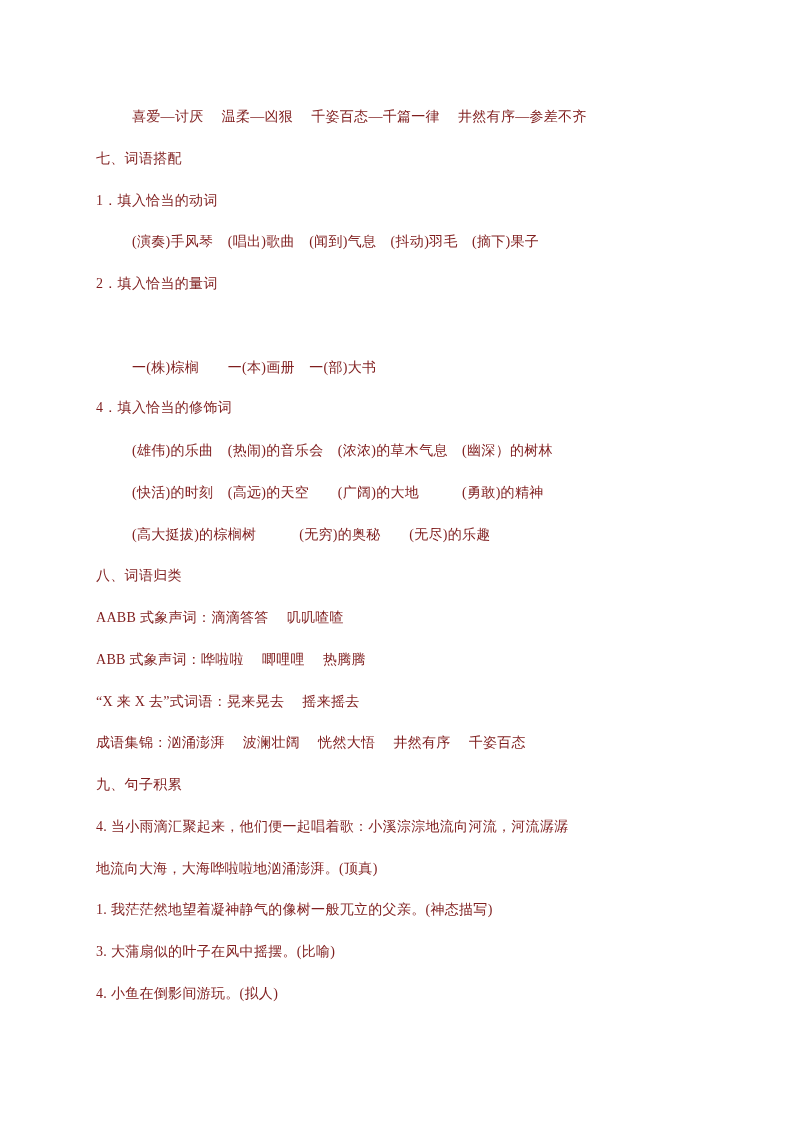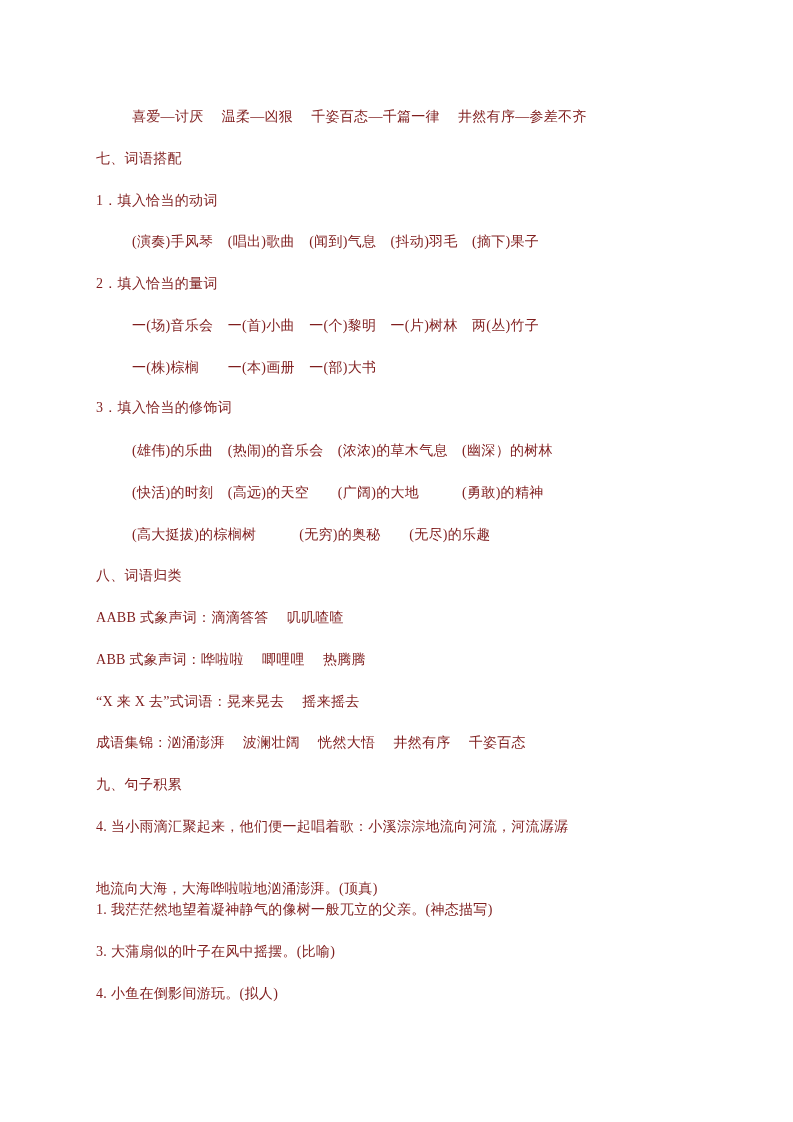--- a/index.html
+++ b/index.html
@@ -31,33 +31,32 @@
 <body>
 
 <div class="page">
 
   <div class="line ind" style="top:107px">喜爱—讨厌　 温柔—凶狠　 千姿百态—千篇一律　 井然有序—参差不齐</div>
 
   <div class="line" style="top:149px">七、词语搭配</div>
   <div class="line" style="top:191px">1．填入恰当的动词</div>
   <div class="line ind" style="top:232px">(演奏)手风琴　(唱出)歌曲　(闻到)气息　(抖动)羽毛　(摘下)果子</div>
   <div class="line" style="top:274px">2．填入恰当的量词</div>
-  <div class="line ind" style="top:316px">一(场)音乐会　一(首)小曲　一(个)黎明　一(片)树林　两(丛)竹子</div>
   <div class="line ind" style="top:358px">一(株)棕榈　　一(本)画册　一(部)大书</div>
-  <div class="line" style="top:398px">3．填入恰当的修饰词</div>
+  <div class="line" style="top:398px">4．填入恰当的修饰词</div>
   <div class="line ind" style="top:441px">(雄伟)的乐曲　(热闹)的音乐会　(浓浓)的草木气息　(幽深）的树林</div>
   <div class="line ind" style="top:483px">(快活)的时刻　(高远)的天空　　(广阔)的大地　　　(勇敢)的精神</div>
   <div class="line ind" style="top:525px">(高大挺拔)的棕榈树　　　(无穷)的奥秘　　(无尽)的乐趣</div>
 
   <div class="line" style="top:566px">八、词语归类</div>
   <div class="line" style="top:608px">AABB 式象声词：滴滴答答　 叽叽喳喳</div>
   <div class="line" style="top:650px">ABB 式象声词：哗啦啦　 唧哩哩　 热腾腾</div>
   <div class="line" style="top:692px">“X 来 X 去”式词语：晃来晃去　 摇来摇去</div>
   <div class="line" style="top:733px">成语集锦：汹涌澎湃　 波澜壮阔　 恍然大悟　 井然有序　 千姿百态</div>
 
   <div class="line" style="top:775px">九、句子积累</div>
   <div class="line" style="top:817px">4. 当小雨滴汇聚起来，他们便一起唱着歌：小溪淙淙地流向河流，河流潺潺</div>
-  <div class="line" style="top:879px">地流向大海，大海哗啦啦地汹涌澎湃。(顶真)</div>
+  <div class="line" style="top:859px">地流向大海，大海哗啦啦地汹涌澎湃。(顶真)</div>
   <div class="line" style="top:900px">1. 我茫茫然地望着凝神静气的像树一般兀立的父亲。(神态描写)</div>
   <div class="line" style="top:942px">3. 大蒲扇似的叶子在风中摇摆。(比喻)</div>
   <div class="line" style="top:984px">4. 小鱼在倒影间游玩。(拟人)</div>
 
 </div>
 
 </body></html>

